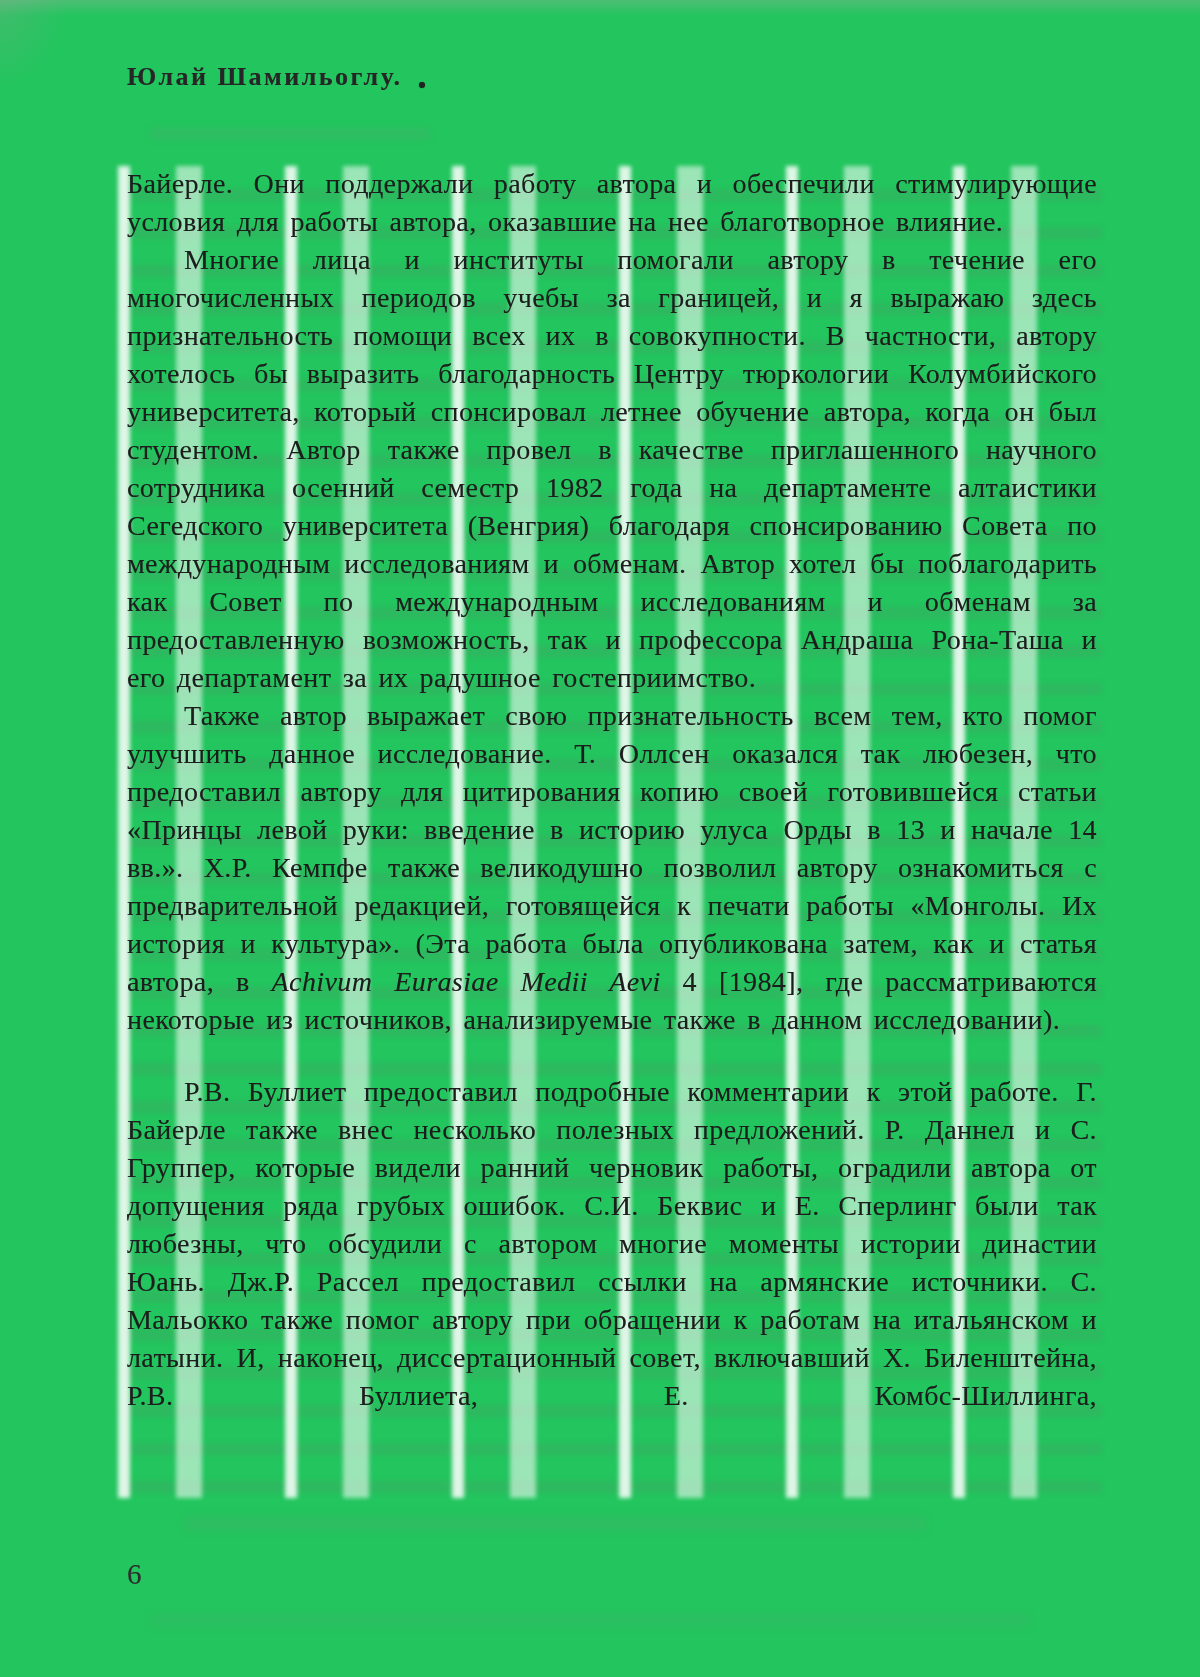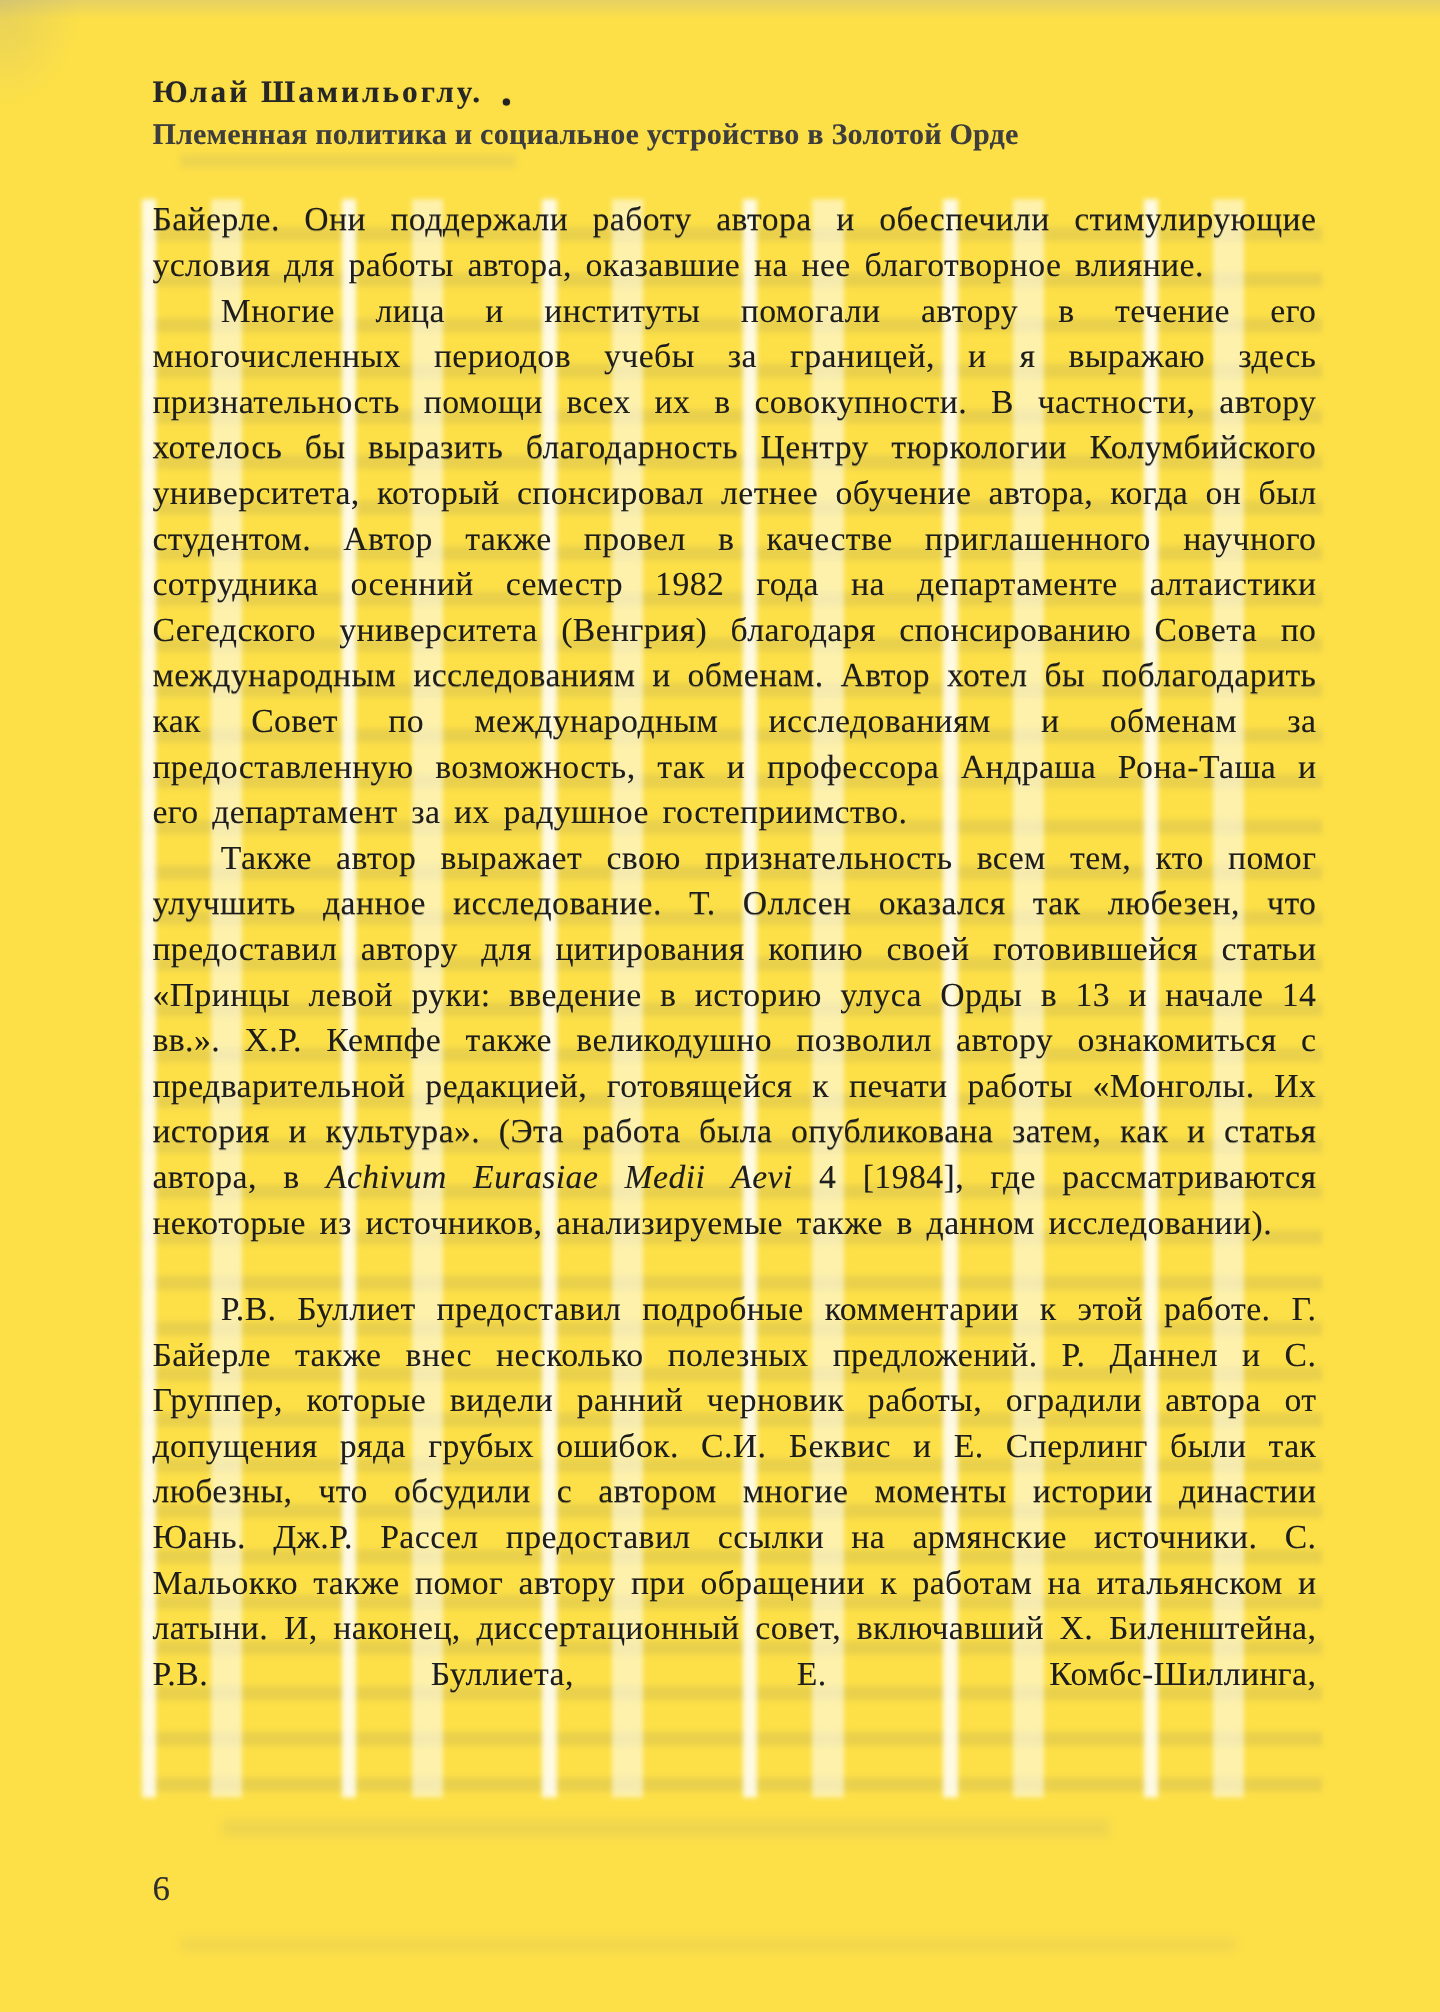--- a/index.html
+++ b/index.html
@@ -88,33 +88,32 @@
   
   .page-number{
     position:absolute;left:127px;top:1558px;
     font-size:29px;color:#2e2e2e;
     text-shadow:0.2px 0.2px 0.5px rgba(30,30,30,0.3);
   }
 </style>
 </head>
 <body>
 
-<div class="page" style="background: #fde047;">
+<div class="page" style="background: #22c55e;">
 
   <div class="top-edge-shade"></div>
   <div class="corner-shade"></div>
   <div class="bleed-layer"></div>
   <div class="bleed-smudge-header"></div>
   <div class="bleed-smudge-a"></div>
   <div class="bleed-smudge-b"></div>
   <div class="scan-speck"></div>
 
   <header class="page-header">
     <div class="author-name">Юлай Шамильоглу.</div>
-    <div class="book-title">Племенная политика и социальное устройство в Золотой Орде</div>
   </header>
 
   <main class="body-text" style="color: rgb(29, 29, 29);">
       <p><span>Байерле. Они поддержали работу автора и обеспечили стимулирующие условия для работы автора, оказавшие на нее благотворное влияние.</span></p>
       <p class="indent"><span>Многие лица и институты помогали автору в течение его многочисленных периодов учебы за границей, и я выражаю здесь признательность помощи всех их в совокупности. В частности, автору хотелось бы выразить благодарность Центру тюркологии Колумбийского университета, который спонсировал летнее обучение автора, когда он был студентом. Автор также провел в качестве приглашенного научного сотрудника осенний семестр 1982 года на департаменте алтаистики Сегедского университета (Венгрия) благодаря спонсированию Совета по международным исследованиям и обменам. Автор хотел бы поблагодарить как Совет по международным исследованиям и обменам за предоставленную возможность, так и профессора Андраша Рона-Таша и его департамент за их радушное гостеприимство.</span></p>
       <p class="indent"><span>Также автор выражает свою признательность всем тем, кто помог улучшить данное исследование. Т. Оллсен оказался так любезен, что предоставил автору для цитирования копию своей готовившейся статьи «Принцы левой руки: введение в историю улуса Орды в 13 и начале 14 вв.». Х.Р. Кемпфе также великодушно позволил автору ознакомиться с предварительной редакцией, готовящейся к печати работы «Монголы. Их история и культура». (Эта работа была опубликована затем, как и статья автора, в </span><i>Achivum Eurasiae Medii Aevi</i><span> 4 [1984], где рассматриваются некоторые из источников, анализируемые также в данном исследовании).</span></p>
       <p class="indent justify-last"><span>Р.В. Буллиет предоставил подробные комментарии к этой работе. Г. Байерле также внес несколько полезных предложений. Р. Даннел и С. Группер, которые видели ранний черновик работы, оградили автора от допущения ряда грубых ошибок. С.И. Беквис и Е. Сперлинг были так любезны, что обсудили с автором многие моменты истории династии Юань. Дж.Р. Рассел предоставил ссылки на армянские источники. С. Мальокко также помог автору при обращении к работам на итальянском и латыни. И, наконец, диссертационный совет, включавший Х. Биленштейна, Р.В. Буллиета, Е. Комбс-Шиллинга,</span></p>
     </main>
 
   <div class="page-number">6</div>

